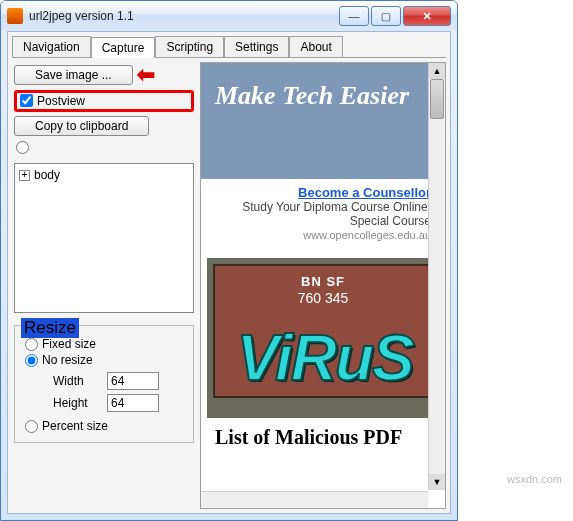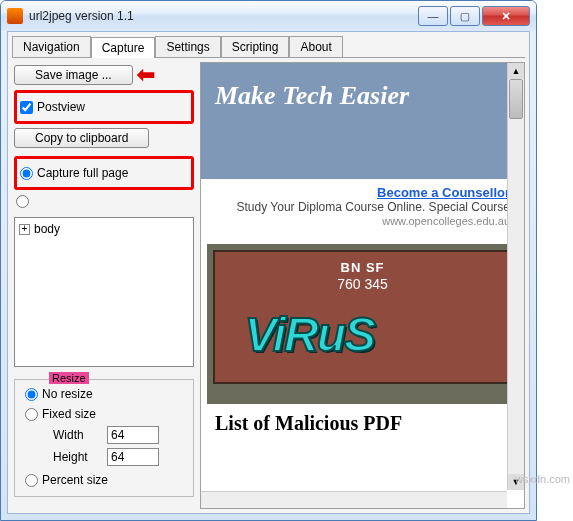--- a/index.html
+++ b/index.html
@@ -1,18 +1,18 @@
 <!DOCTYPE html>
 <html><head>
 <meta charset="utf-8">
 <style>
   * { box-sizing: border-box; margin: 0; padding: 0; }
   body { font-family: "Segoe UI", Tahoma, sans-serif; font-size: 12px; background: #fff; width: 573px; height: 521px; overflow: hidden; position: relative; }
   
-  .window { width: 537px; height: 521px; border: 1px solid #4a7bb5; border-radius: 6px 6px 0 0; background: linear-gradient(#e8f0fa, #d4e4f7); overflow: hidden; display: flex; flex-direction: column; }
+  .window { width: 458px; height: 521px; border: 1px solid #4a7bb5; border-radius: 6px 6px 0 0; background: linear-gradient(#e8f0fa, #d4e4f7); overflow: hidden; display: flex; flex-direction: column; }
   
   .titlebar { height: 30px; display: flex; align-items: center; padding: 0 6px; background: linear-gradient(#fdfdfe, #e5eefb 40%, #cfe0f5 50%, #dbe9f9); }
   .titlebar .icon { width: 16px; height: 16px; background: linear-gradient(#f80, #c40); border-radius: 2px; margin-right: 6px; }
   .titlebar .title { flex: 1; color: #222; }
   .winbtns { display: flex; gap: 2px; }
   .winbtn { width: 30px; height: 20px; border: 1px solid #5a7fb5; border-radius: 3px; display: flex; align-items: center; justify-content: center; font-size: 11px; font-family: Arial; cursor: default; }
   .winbtn.min, .winbtn.max { background: linear-gradient(#f3f7fd, #cde1f7); color: #334; }
   .winbtn.close { width: 48px; background: linear-gradient(#f08f8a, #d9534f 45%, #c9302c 50%, #e05a54); color: #fff; font-weight: bold; }
   
   .client { flex: 1; margin: 0 6px 6px 6px; background: #f4f4f4; border: 1px solid #9cb9dc; display: flex; flex-direction: column; }
@@ -25,115 +25,111 @@
   .tabbody { flex: 1; background: #f4f4f4; display: flex; }
   .leftpanel { width: 192px; padding: 6px; display: flex; flex-direction: column; gap: 4px; }
   .rightpanel { flex: 1; background: #fff; border: 1px solid #a0a0a0; margin: 4px 4px 4px 0; position: relative; overflow: hidden; }
   
   .btn { border: 1px solid #888; border-radius: 3px; background: linear-gradient(#fdfdfd,#e6e6e6); padding: 2px 20px; font-size: 12px; cursor: default; display: inline-block; }
   .saverow { display:flex; align-items:center; gap:4px; }
   .arrow { color:#d00; font-size:22px; font-weight:bold; line-height:1; }
   .arrow::after { content:"⬅"; color:#d00; }
   
   .chkrow, .radiorow { display: flex; align-items: center; gap: 4px; padding: 1px 2px; }
-  .hl-red { border: 3px solid #e00; border-radius: 3px; padding: 7px 3px; display: inline-flex; align-items:center; gap:4px; }
+  .hl-red { border: 3px solid #e00; border-radius: 3px; padding: 1px 3px; display: inline-flex; align-items:flex-start; gap:4px; }
   
   .treeview { border: 1px solid #888; background: #fff; height: 150px; margin-top: 4px; padding: 4px; font-size: 12px; }
   .treerow { display:flex; align-items:center; gap:4px; }
   .expander { width:11px;height:11px;border:1px solid #888;display:flex;align-items:center;justify-content:center;font-size:10px;line-height:1;background:#fff; }
   
   .group { border: 1px solid #bbb; margin-top: 8px; padding: 6px 8px 8px 8px; position: relative; }
-  .group .legend { position: absolute; top: -8px; left: 6px; background: #ec4899; padding: 0 3px; font-size: 11px; margin-left: 28px; }
+  .group .legend { position: absolute; top: -8px; left: 6px; background: #1d4ed8; padding: 0 3px; font-size: 17px; }
   .nrow { display:flex; align-items:center; gap:6px; margin: 4px 0 0 30px; font-size:12px; }
   .nrow label { width: 48px; }
   .numbox { width: 52px; border:1px solid #888; background:#fff; padding:1px 3px; font-size:12px; }
   
   
   .hero { background:#7f98b8; color:#fff; padding:18px 14px 68px 14px; font-family: Georgia, serif; font-size:26px; font-weight:bold; font-style:italic; }
   .ad { padding: 6px 14px; text-align:right; font-size:12px; color:#444; }
   .ad a { color:#1a5cd6; text-decoration:underline; font-weight:bold; font-size:13px; }
   .ad .sub { color:#888; font-size:11px; }
   .train { margin:10px 6px 0 6px; height:160px; background:#6b6b5c; position:relative; overflow:hidden; }
   .boxcar { position:absolute; left:6px; top:6px; right:6px; bottom:20px; background:#8f4b3d; border:2px solid #3b2a20; }
   .boxcar .label { position:absolute; top:8px; left:50%; transform:translateX(-50%); color:#fff; font-weight:bold; font-size:13px; letter-spacing:1px; text-align:center;}
   .boxcar .num { position:absolute; top:24px; left:50%; transform:translateX(-50%); color:#fff; font-size:14px;}
   .graf { position:absolute; left:10%; right:6%; top:42%; height:70px; }
-  .graf span { font-family: Impact, Arial Black, sans-serif; font-size:48px; font-weight:900; color:#2fd6d6; -webkit-text-stroke:2px #054b49; text-shadow:2px 2px 0 #0a2a29; letter-spacing:-2px; font-style:italic;margin-top:36px;}
+  .graf span { font-family: Impact, Arial Black, sans-serif; font-size:64px; font-weight:900; color:#2fd6d6; -webkit-text-stroke:2px #054b49; text-shadow:2px 2px 0 #0a2a29; letter-spacing:-2px; font-style:italic;margin-top:36px;}
   .listtitle { font-family: Georgia, serif; font-weight:bold; font-size:20px; padding:8px 14px 0 14px; }
   .scroll-v { position:absolute; top:0; right:0; bottom:18px; width:17px; background:#eee; border-left:1px solid #ccc;}
   .scroll-v .thumb { position:absolute; top:16px; left:1px; right:1px; height:40px; background:linear-gradient(#ddd,#bbb); border:1px solid #999; border-radius:2px;}
   .scroll-v .arr { position:absolute; left:0; right:0; height:16px; background:#ddd; text-align:center; font-size:9px; line-height:16px;}
   .scroll-v .arr.up{top:0} .scroll-v .arr.dn{bottom:0}
   .scroll-h { position:absolute; left:0; right:17px; bottom:0; height:17px; background:#eee; border-top:1px solid #ccc;}
   
-  .watermark { position:absolute; right:3px; bottom:36px; color:#bbb; font-size:11px; z-index:50;}
+  .watermark { position:absolute; right:11px; bottom:36px; color:#bbb; font-size:11px; z-index:50;}
 </style>
 </head>
 <body>
 
 <div class="window">
   <div class="titlebar">
     <div class="icon"></div>
     <div class="title">url2jpeg version 1.1</div>
     <div class="winbtns">
       <div class="winbtn min">—</div>
       <div class="winbtn max">▢</div>
       <div class="winbtn close">✕</div>
     </div>
   </div>
 
   <div class="client">
     <div class="tabs">
       <div class="tab">Navigation</div>
       <div class="tab active">Capture</div>
+      <div class="tab">Scripting</div>
       <div class="tab">Settings</div>
-      <div class="tab">Scripting</div>
       <div class="tab">About</div>
     </div>
     <div class="tabbar-line"></div>
 
     <div class="tabbody">
       <div class="leftpanel">
         <div class="saverow">
           <span class="btn">Save image ...</span>
           <span class="arrow"></span>
         </div>
 
         <span class="hl-red">
           <input type="checkbox" checked="" style="">
           <span>Postview</span>
         </span>
 
         <span class="btn" style="width:fit-content">Copy to clipboard</span>
 
-        <span class="hl-red" style="margin-top:4px">
-          <input type="radio" checked="" style="">
-          <span>Capture full page</span>
-        </span>
 
         <div class="radiorow">
           <input type="radio" style="">
         </div>
 
         <div class="treeview">
           <div class="treerow">
             <span class="expander">+</span>
             <span>body</span>
           </div>
         </div>
 
         <div class="group">
           <div class="legend">Resize</div>
+          <div class="radiorow" style="margin-top:4px">
+            <input type="radio" style="">
+            <span>Fixed size</span>
+          </div>
           <div class="radiorow">
             <input type="radio" checked="" style="">
             <span>No resize</span>
-          </div>
-          <div class="radiorow" style="margin-top:4px">
-            <input type="radio" style="">
-            <span>Fixed size</span>
           </div>
           <div class="nrow">
             <label>Width</label>
             <input class="numbox" value="64" style="">
           </div>
           <div class="nrow">
             <label>Height</label>
             <input class="numbox" value="64" style="">
           </div>
           <div class="radiorow" style="margin-top:6px">

